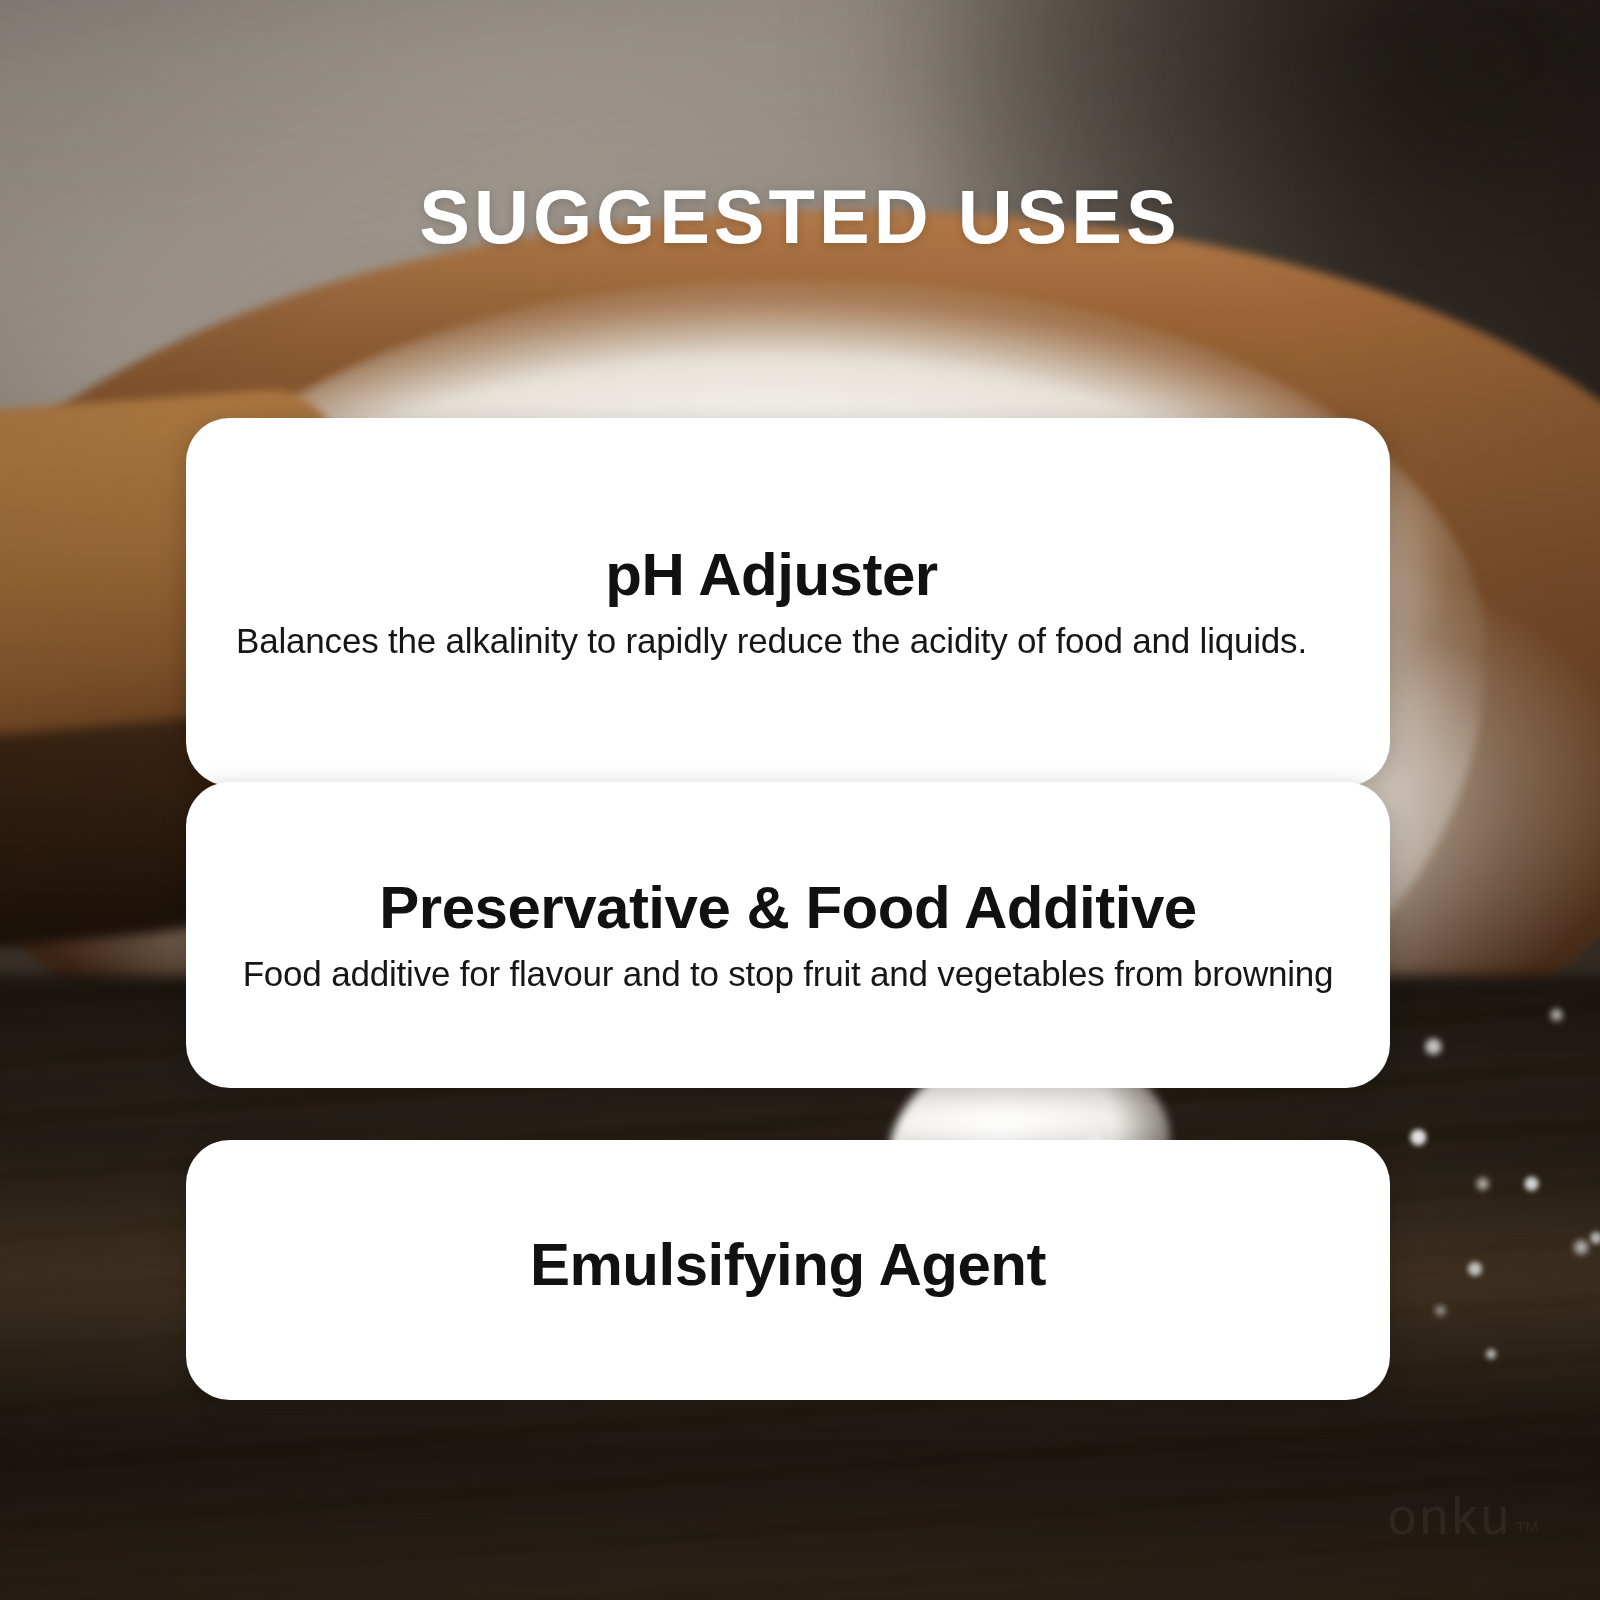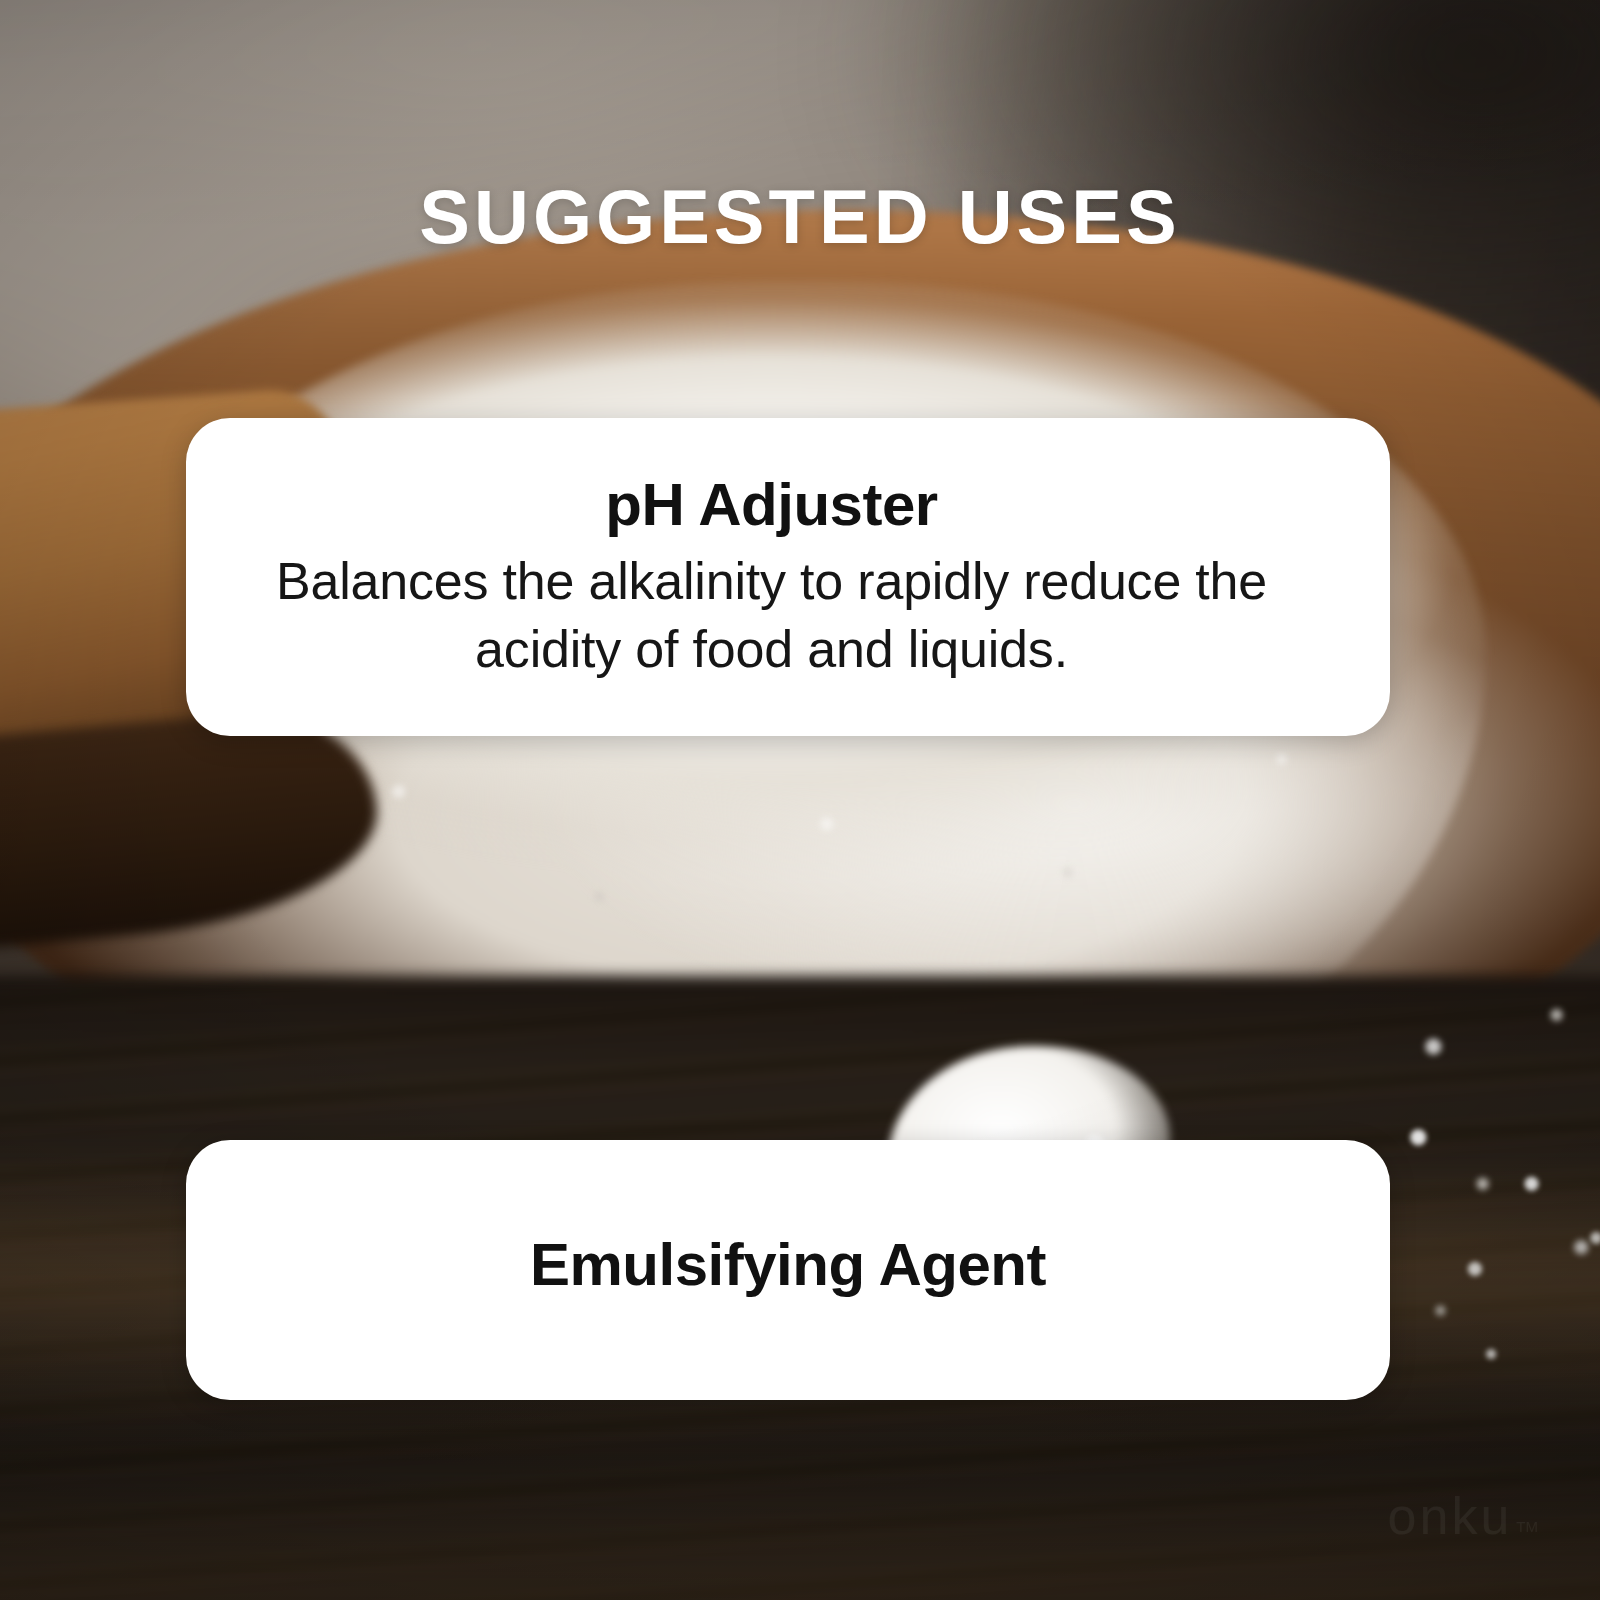--- a/index.html
+++ b/index.html
@@ -283,37 +283,37 @@
     background: #ffffff;
     border-radius: 44px;
     box-sizing: border-box;
     display: flex;
     flex-direction: column;
     align-items: center;
     justify-content: center;
     padding: 18px 46px;
     box-shadow: 0 6px 26px rgba(0,0,0,0.22);
   }
-  #card-1 { top: 418px; height: 318px; padding-left: 13px; }
+  #card-1 { top: 418px; height: 368px; padding-left: 13px; }
   #card-2 { top: 782px; height: 306px; }
   #card-3 { top: 1140px; height: 260px; }
 
   .card-title {
     color: #111111;
     font-size: 60px;
     font-weight: 700;
     line-height: 1.12;
     text-align: center;
     letter-spacing: -0.5px;
     margin: 0 0 10px 0;
     font-family: "Liberation Sans", sans-serif;
   }
   .card-body {
     color: #161616;
-    font-size: 52px;
+    font-size: 35px;
     font-weight: 400;
     line-height: 1.30;
     text-align: center;
     margin: 0;
     letter-spacing: -0.2px;
     font-family: "Liberation Sans", sans-serif;
   }
 
   
   .watermark {
@@ -366,20 +366,24 @@
 
   <div class="content">
 
     <div class="page-title">SUGGESTED USES</div>
 
     <div class="card" id="card-1">
       <div class="card-title">pH Adjuster</div>
       <div class="card-body">Balances the alkalinity to rapidly reduce the acidity of food and liquids.</div>
     </div>
 
+    <div class="card" id="card-2">
+      <div class="card-title">Preservative &amp; Food Additive</div>
+      <div class="card-body">Food additive for flavour and to stop fruit and vegetables from browning</div>
+    </div>
 
     <div class="card" id="card-3">
       <div class="card-title">Emulsifying Agent</div>
     </div>
 
     <div class="watermark">
       <span>onku</span>
       <span class="tm">TM</span>
     </div>
 

